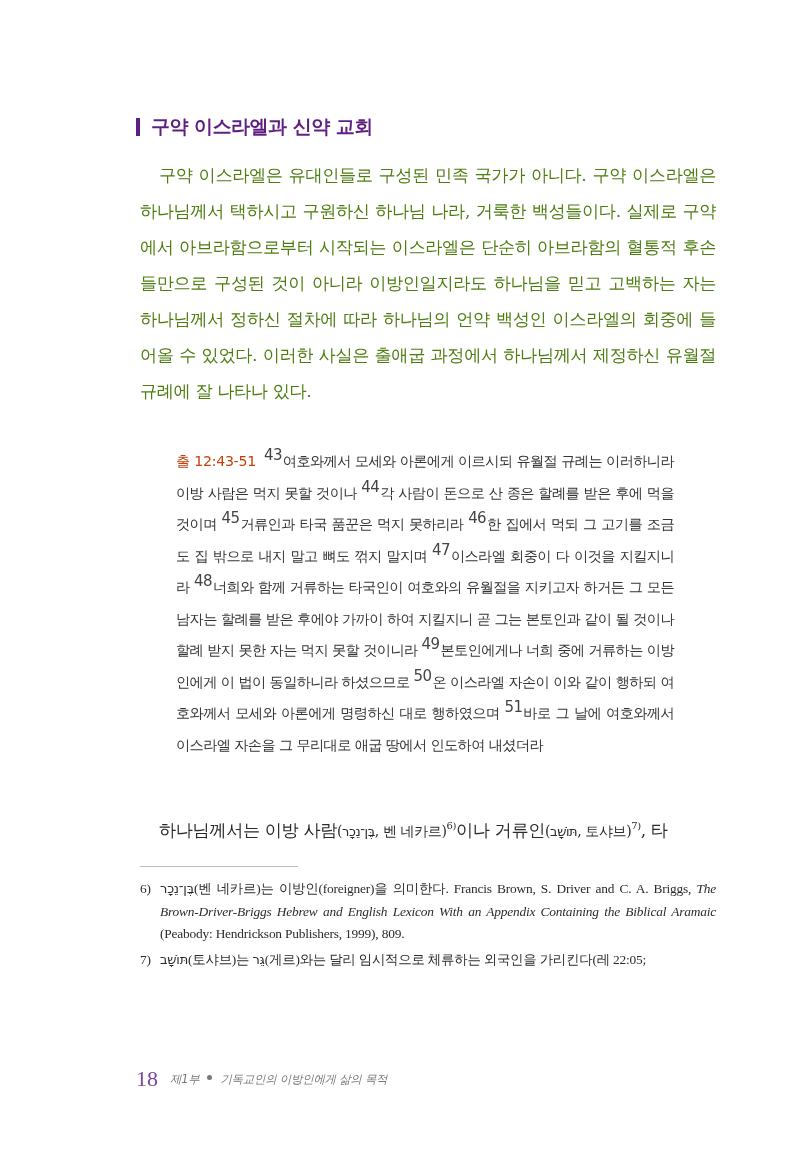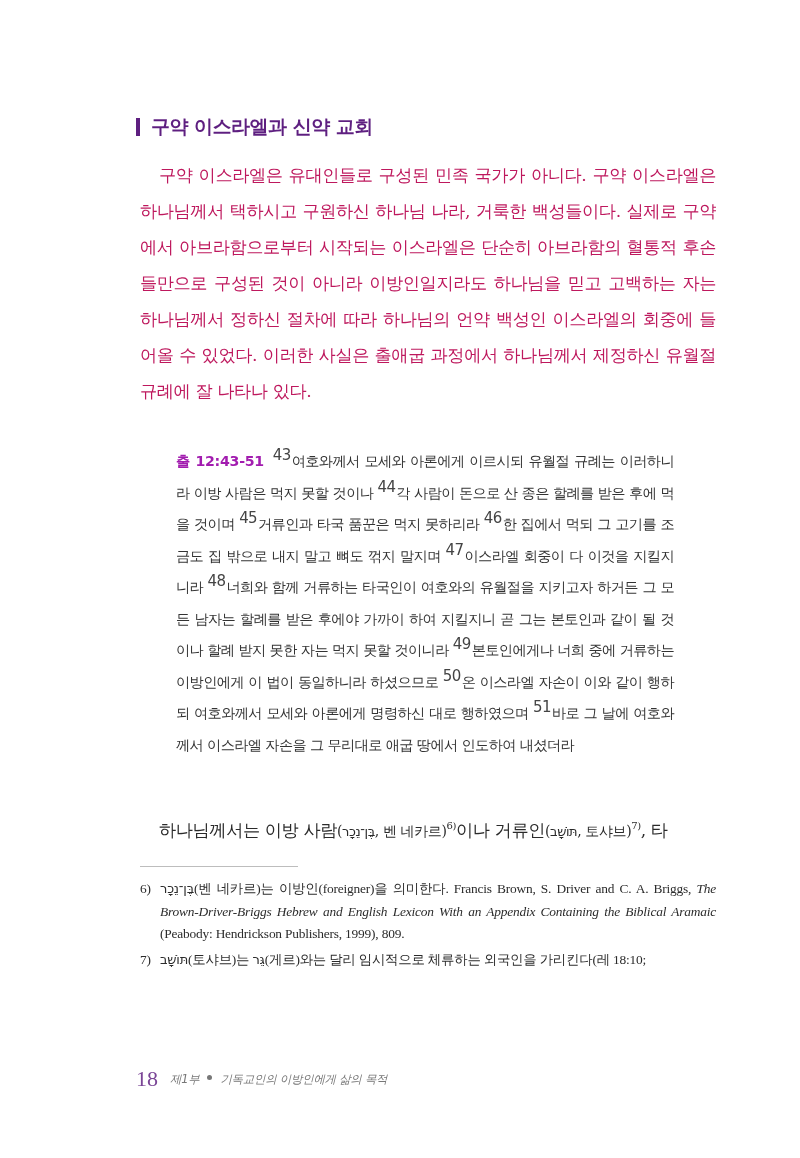--- a/index.html
+++ b/index.html
@@ -42,37 +42,37 @@
     .body-para {
       position: absolute;
       left: 84px;
       top: 157px;
       width: 576px;
       font-size: 17.2px;
       line-height: 36px;
       text-align: justify;
       text-indent: 19px;
       letter-spacing: -0.4px;
-      color: #be185d;
+      color: #4d7c0f;
     }
     .quote-block {
       position: absolute;
       left: 120px;
       top: 446px;
       width: 498px;
       font-family: "DejaVu Sans", "Liberation Sans", sans-serif;
       font-size: 14.2px;
       line-height: 31.5px;
       text-align: justify;
       letter-spacing: -0.6px;
       color: #333333;
     }
     .quote-ref {
-      font-weight: bold;
-      color: #a21caf;
+      font-weight: normal;
+      color: #c2410c;
       letter-spacing: -0.3px;
       margin-right: 4px;
     }
     sup.vn {
       font-size: 15px;
       vertical-align: 6px;
       line-height: 0;
       margin-right: 1px;
       color: #444;
     }
@@ -195,21 +195,21 @@
 
   <div class="footnotes">
 
     <div class="fn-item fn-numbered">
       <span class="fn-num">6)</span>
       <span class="fn-body"><span class="hebrew" dir="rtl">בֶּן־נֵכָר</span><span>(벤 네카르)는 이방인(foreigner)을 의미한다. Francis Brown, S. Driver and C. A. Briggs, </span><i>The Brown-Driver-Briggs Hebrew and English Lexicon With an Appendix Containing the Biblical Aramaic</i><span> (Peabody: Hendrickson Publishers, 1999), 809.</span></span>
     </div>
 
     <div class="fn-item fn-numbered">
       <span class="fn-num">7)</span>
-      <span class="fn-body" style="white-space:nowrap"><span class="hebrew" dir="rtl">תּוֹשָׁב</span><span>(토샤브)는 </span><span class="hebrew" dir="rtl">גֵּר</span><span>(게르)와는 달리 임시적으로 체류하는 외국인을 가리킨다(레 18:10;</span></span>
+      <span class="fn-body" style="white-space:nowrap"><span class="hebrew" dir="rtl">תּוֹשָׁב</span><span>(토샤브)는 </span><span class="hebrew" dir="rtl">גֵּר</span><span>(게르)와는 달리 임시적으로 체류하는 외국인을 가리킨다(레 22:05;</span></span>
     </div>
   </div>
 
   <div class="footer">
     <span class="page-number">18</span>
     <span class="footer-part">제1부</span>
     <span class="footer-dot"></span>
     <span class="footer-part">기독교인의 이방인에게 삶의 목적</span>
   </div>
 

